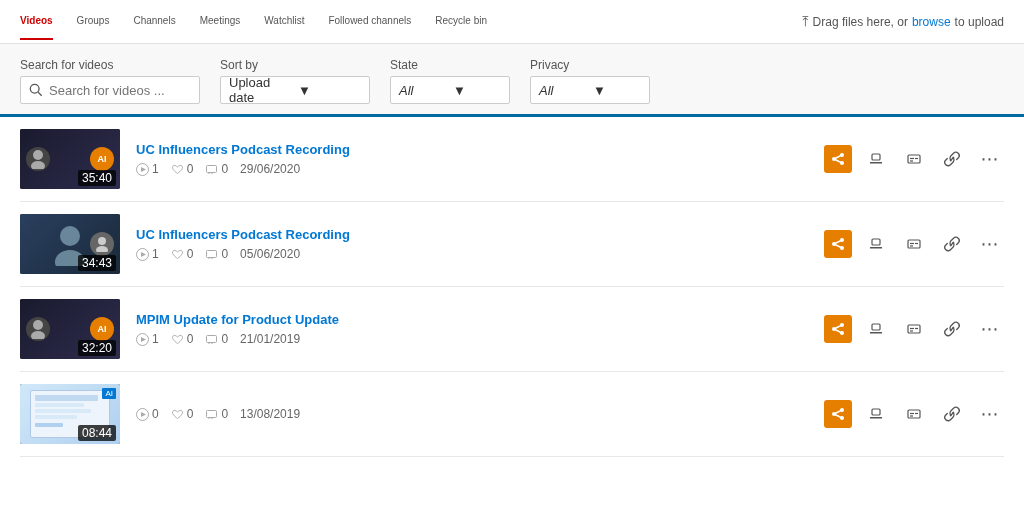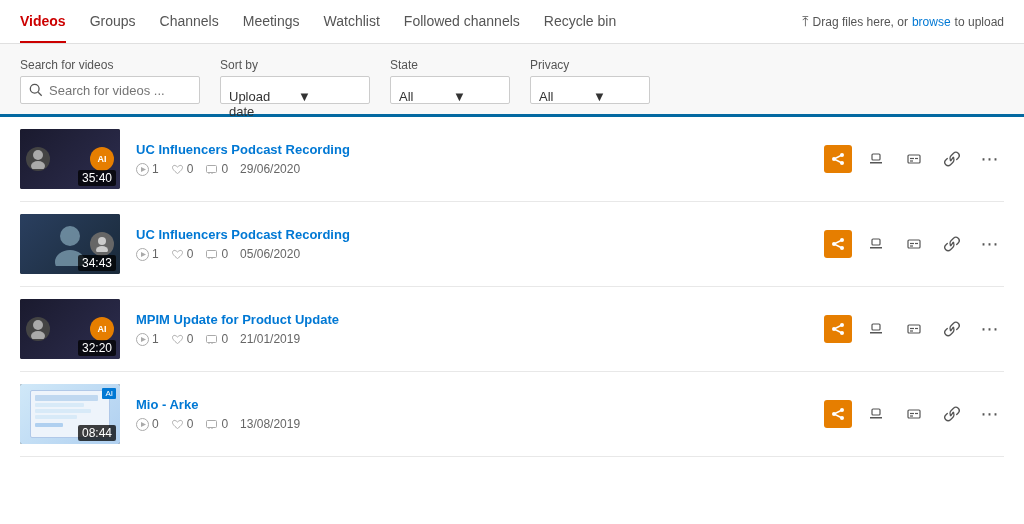--- a/index.html
+++ b/index.html
@@ -1,34 +1,34 @@
 <!DOCTYPE html>
 <html><head>
   <meta charset="utf-8">
   <style>
     * { box-sizing: border-box; margin: 0; padding: 0; }
     body { font-family: 'Segoe UI', Arial, sans-serif; background: #fff; font-size: 13px; color: #333; width: 1024px; height: 524px; overflow: hidden; }
 
     
     .top-nav { display: flex; align-items: center; border-bottom: 1px solid #e0e0e0; padding: 0 20px; height: 44px; }
-    .nav-item { margin-right: 24px; font-size: 14px; color: #555; cursor: pointer; padding: 12px 0; border-bottom: 2px solid transparent; white-space: nowrap; }
+    .nav-item { margin-right: 24px; font-size: 10px; color: #555; cursor: pointer; padding: 12px 0; border-bottom: 2px solid transparent; white-space: nowrap; }
     .nav-item.active { color: #c00; border-bottom: 2px solid #c00; font-weight: 600; }
     .nav-spacer { flex: 1; }
     .upload-hint { font-size: 12px; color: #555; display: flex; align-items: center; gap: 4px; }
     .upload-hint .browse-link { color: #0078d4; cursor: pointer; text-decoration: none; }
 
     
     .filters-row { display: flex; align-items: flex-end; gap: 20px; padding: 14px 20px 10px 20px; background: #f8f8f8; border-bottom: 3px solid #0369a1; }
     .filter-group { display: flex; flex-direction: column; gap: 4px; }
     .filter-label { font-size: 12px; color: #555; }
     .search-input-wrap { display: flex; align-items: center; border: 1px solid #ccc; background: #fff; padding: 0 8px; height: 28px; width: 180px; border-radius: 2px; }
     .search-input-wrap input { border: none; outline: none; font-size: 13px; color: #000000; width: 100%; background: transparent; }
     .search-icon-svg { width: 14px; height: 14px; margin-right: 6px; fill: #555; flex-shrink: 0; }
-    .dropdown-select { display: flex; align-items: flex-start; border: 1px solid #ccc; background: #fff; padding: 12px 8px; height: 28px; border-radius: 2px; cursor: pointer; gap: 6px; min-width: 150px; }
-    .dropdown-select.narrow { min-width: 120px; }
+    .dropdown-select { display: flex; align-items: center; border: 1px solid #ccc; background: #fff; padding: 12px 8px; height: 28px; border-radius: 2px; cursor: pointer; gap: 6px; min-width: 150px; }
+    .dropdown-select.narrow { min-width: 120px; font-style: italic; }
     .dropdown-select span { flex: 1; font-size: 13px; color: #333; }
     .dropdown-arrow { font-size: 10px; color: #555; }
 
     
     .video-list { padding: 0 20px; overflow-y: auto; height: calc(524px - 44px - 56px); }
     .video-row { display: flex; align-items: center; padding: 12px 0; border-bottom: 1px solid #e8e8e8; gap: 16px; }
     .video-thumb { width: 100px; height: 60px; background: #222; position: relative; flex-shrink: 0; overflow: hidden; border-radius: 2px; }
     .video-thumb-inner { width: 100%; height: 100%; background: #1a1a2e; display: flex; align-items: center; justify-content: center; position: relative; }
     .thumb-time { position: absolute; bottom: 3px; right: 4px; background: rgba(0,0,0,0.75); color: #fff; font-size: 12px; padding: 1px 4px; border-radius: 2px; }
     .thumb-avatar-left { position: absolute; left: 6px; top: 50%; transform: translateY(-50%); width: 24px; height: 24px; border-radius: 50%; background: #444; overflow: hidden; display: flex; align-items: center; justify-content: center; }
@@ -339,21 +339,20 @@
         <div style="height:4px;background:#d8eaf8;border-radius:1px;width:70%;"></div>
         <div style="height:4px;background:#d8eaf8;border-radius:1px;width:80%;"></div>
         <div style="height:4px;background:#d8eaf8;border-radius:1px;width:60%;"></div>
         <div style="margin-top:2px;height:4px;background:#b0d0f0;border-radius:1px;width:40%;"></div>
       </div>
       <div style="position:absolute;top:4px;right:4px;background:#0078d4;color:#fff;font-size:8px;padding:1px 3px;border-radius:1px;">AI</div>
         <span class="thumb-time">08:44</span>
       </div>
     </div>
     <div class="video-info">
-      <div class="video-title">Mio - Arke</div>
       <div class="video-meta">
         <span class="meta-item">
           <svg width="13" height="13" viewBox="0 0 13 13">
               <circle cx="6.5" cy="6.5" r="6" stroke="#aaa" stroke-width="1" fill="none"></circle>
               <polygon points="5,4 10,6.5 5,9" fill="#aaa"></polygon>
             </svg>
           0
         </span>
         <span class="meta-item">
           <svg width="13" height="13" viewBox="0 0 13 13">

